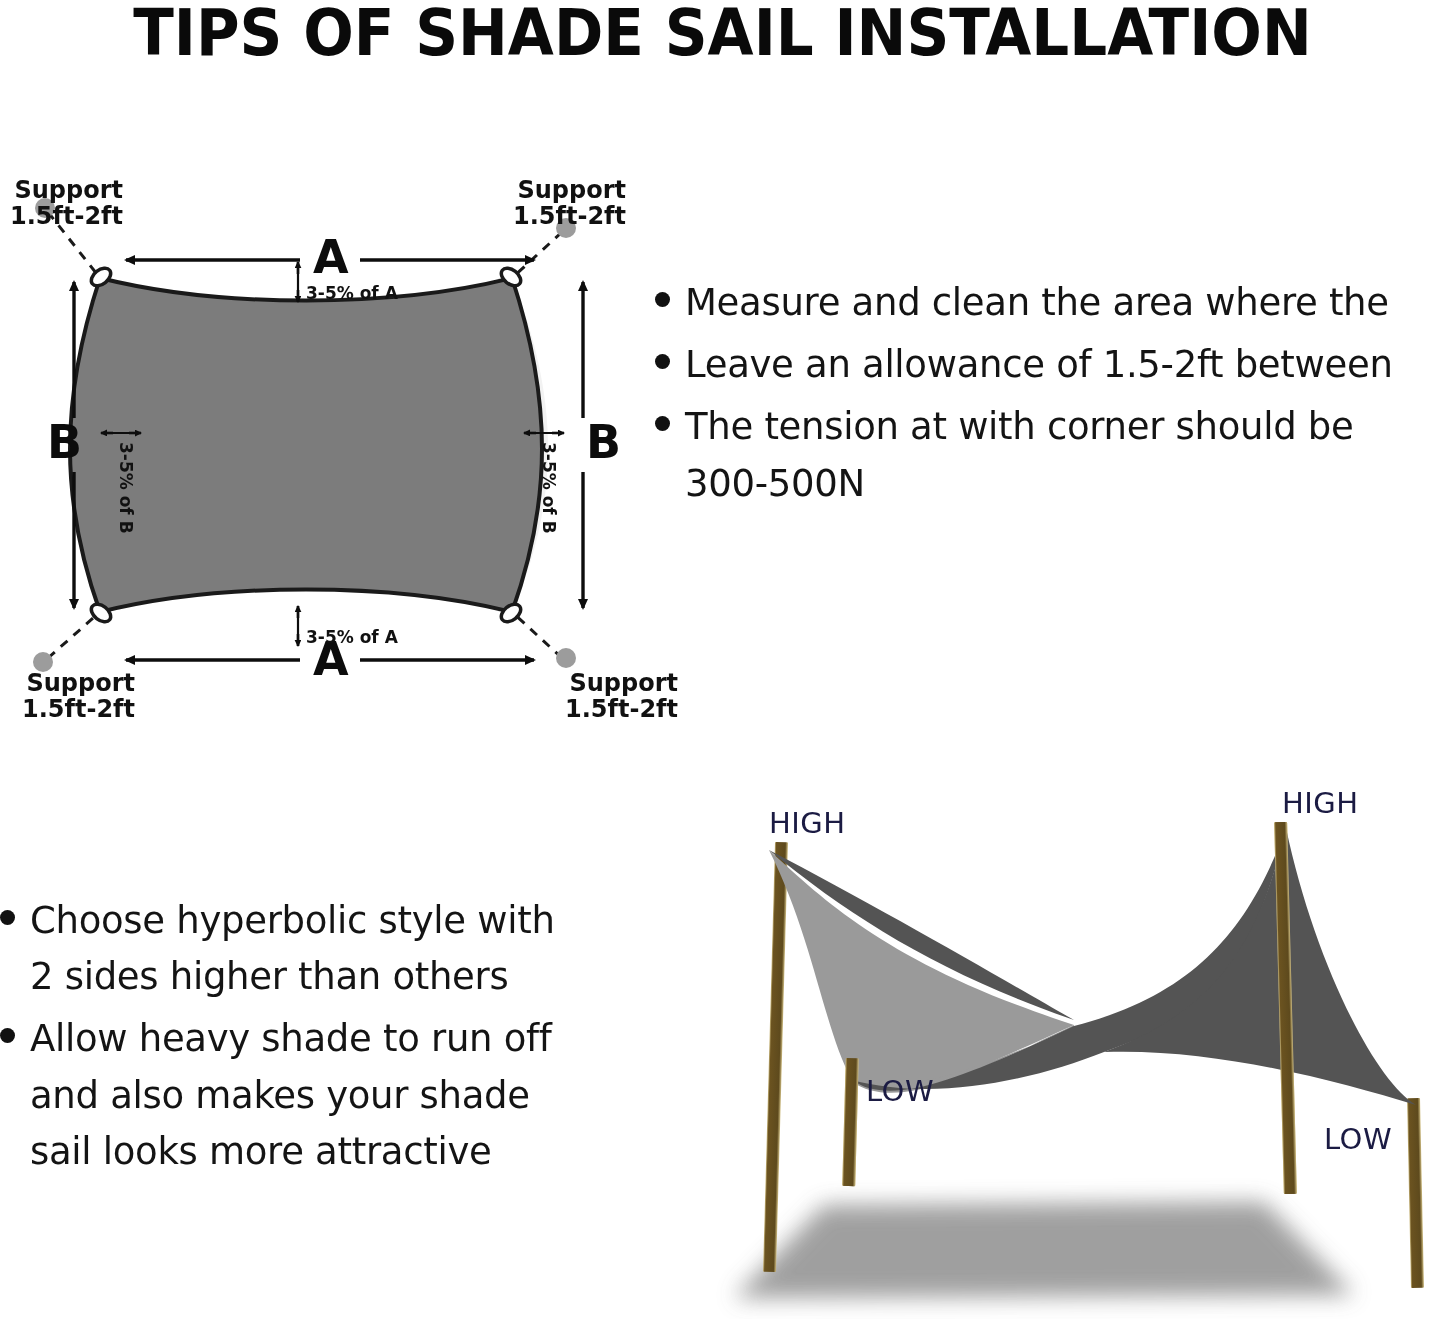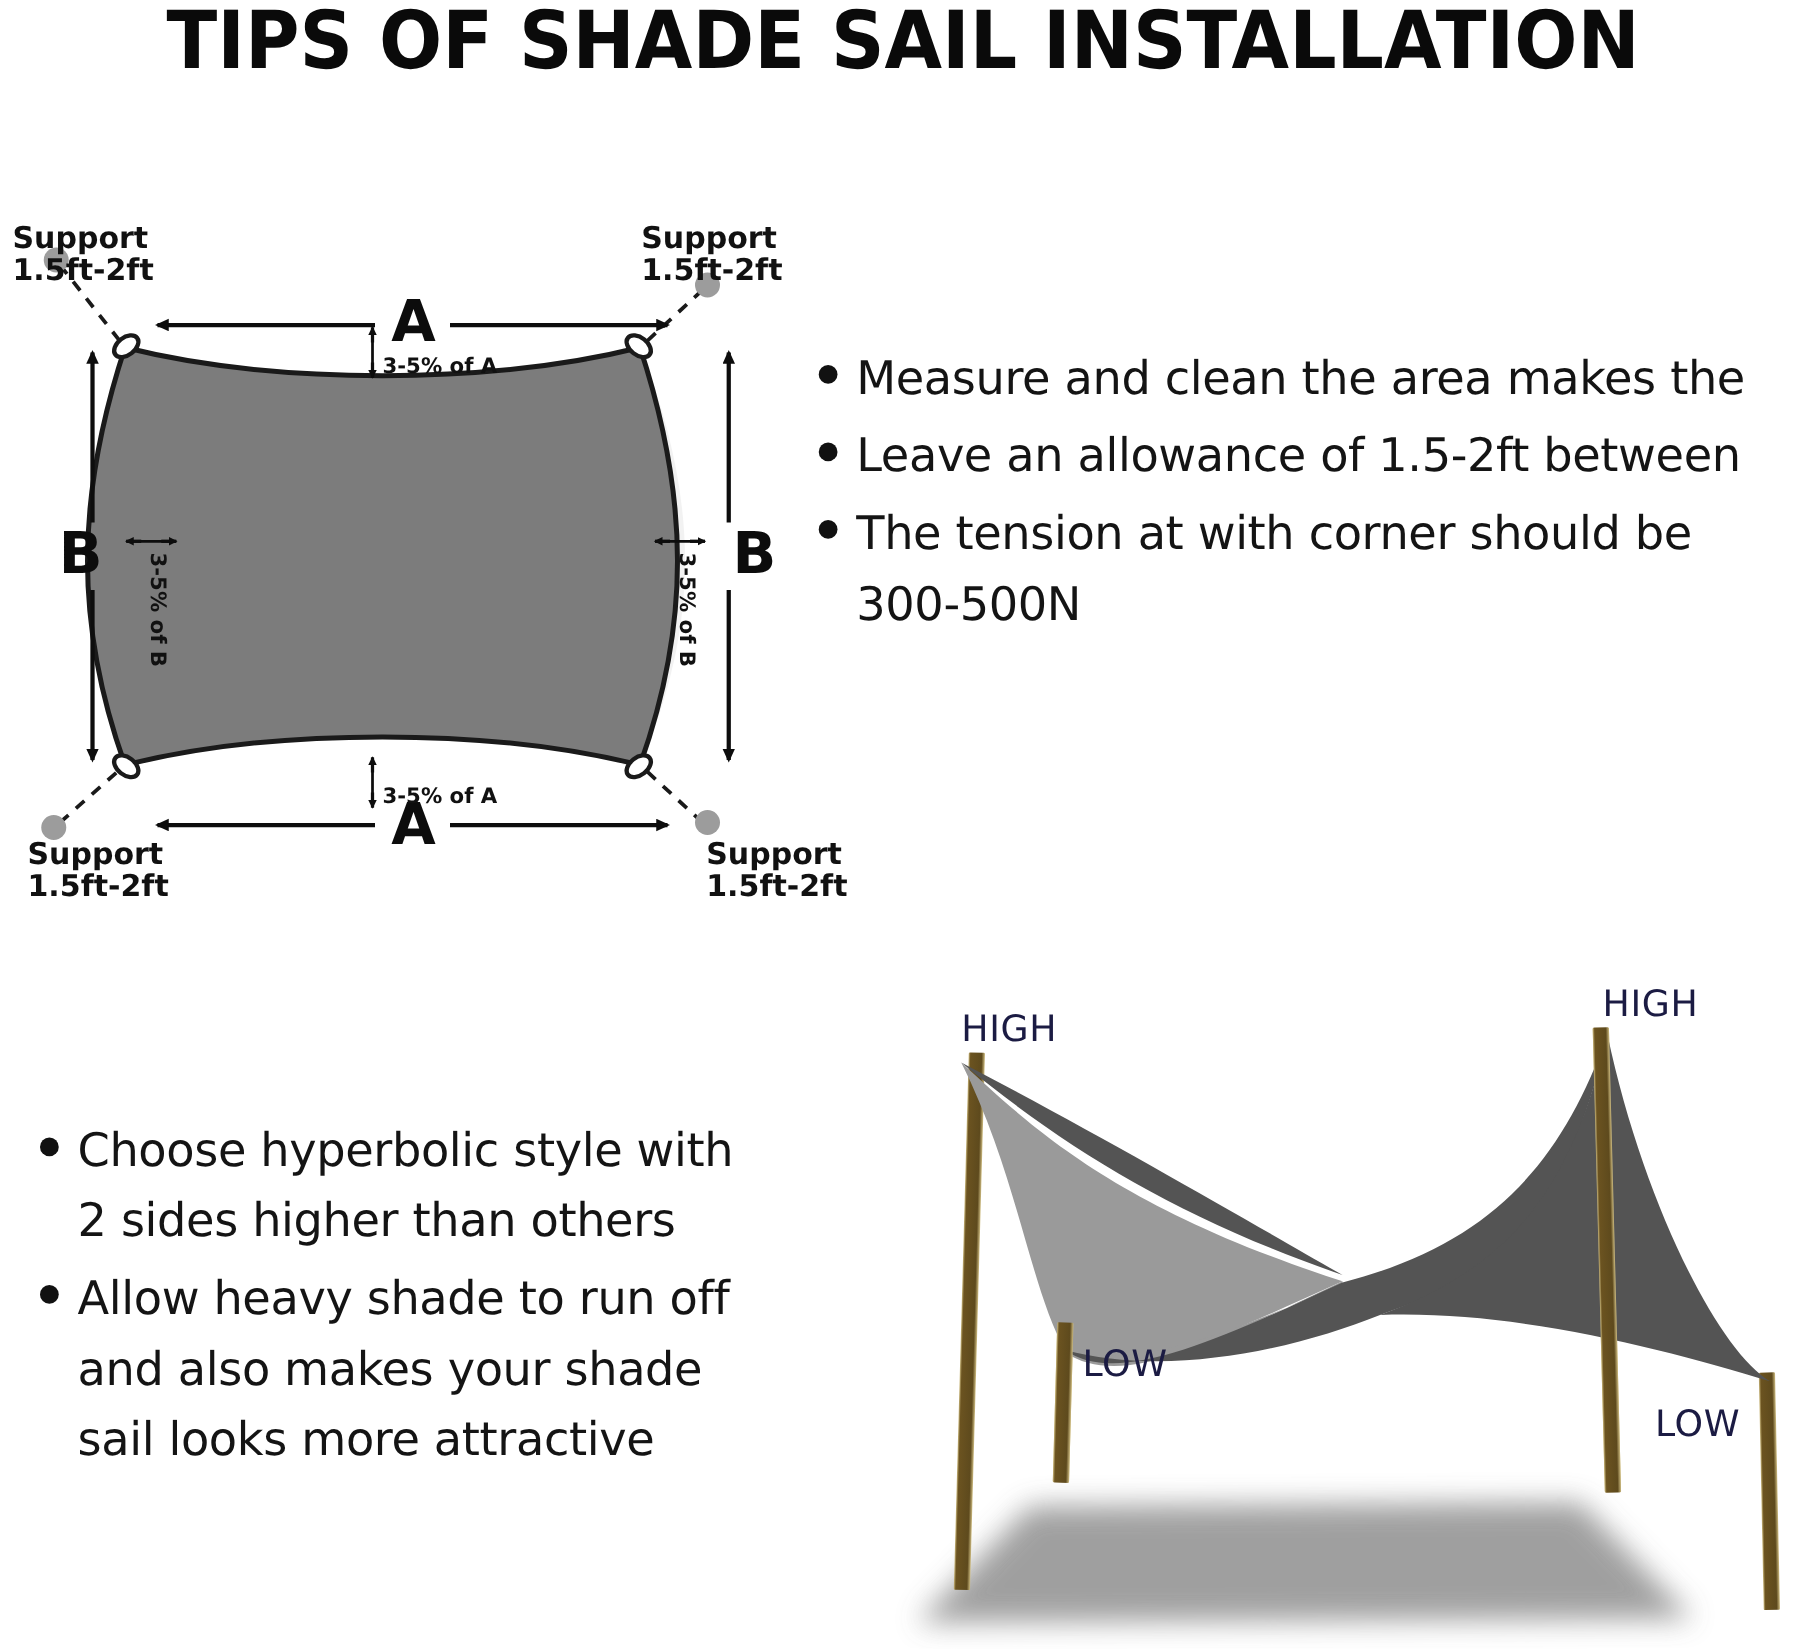--- a/index.html
+++ b/index.html
@@ -13,21 +13,21 @@
   
   #title{
     position:absolute;left:0;top:-4px;width:1445px;text-align:center;
     font-family:"DejaVu Sans","Liberation Sans",sans-serif;
     font-weight:700;font-size:64px;letter-spacing:0px;
     color:#0a0a0a;white-space:nowrap;
     transform:scaleX(0.93);transform-origin:50% 0;
   }
 
   
-  #diagram1{position:absolute;left:0;top:150;width:660px;height:600px;}
+  #diagram1{position:absolute;left:0;top:150;width:660px;height:600px;text-align:right;}
   #d1svg{position:absolute;left:0;top:0;}
 
   .support-lbl{
     position:absolute;font-size:24px;font-weight:700;line-height:1.1;
     color:#111;white-space:nowrap;
   }
   .dimletter{
     position:absolute;font-size:46px;font-weight:700;color:#0c0c0c;
     font-family:"DejaVu Sans","Liberation Sans",sans-serif;
   }
@@ -46,21 +46,21 @@
   .btext{
     font-size:37px;line-height:1.52;color:#141414;font-weight:400;
     font-family:"DejaVu Sans","Liberation Sans",sans-serif;
     letter-spacing:-0.3px;
   }
 
   #bullets-right{left:655px;top:275px;width:800px;}
   #bullets-right .bullet-row{margin-bottom:6px;}
 
   #bullets-left{left:0px;top:893px;width:625px;}
-  #bullets-left .bullet-row{margin-bottom:6px;margin-left:32px;}
+  #bullets-left .bullet-row{margin-bottom:6px;}
   #bullets-left .btext{font-size:37px;}
 
   
   #diagram2{position:absolute;left:674px;top:780px;width:800px;height:539px;}
   #d2svg{position:absolute;left:0;top:0;}
   .hl-lbl{
     position:absolute;font-size:29px;font-weight:400;color:#1b1b43;
     font-family:"DejaVu Sans","Liberation Sans",sans-serif;
     letter-spacing:0.5px;white-space:nowrap;
   }
@@ -179,21 +179,21 @@
     <div class="pct" style="left:306px;top:477px;">3-5% of A</div>
     <div class="pct rot" style="left:136px;top:292px;transform:rotate(90deg);">3-5% of B</div>
     <div class="pct rot" style="left:559px;top:292px;transform:rotate(90deg);">3-5% of B</div>
   </div>
 
   <div class="bullets" id="bullets-right">
 
     <div class="bullet-row">
       <span class="dot"></span>
       <span class="btext">
-        <span>Measure and clean the area makes the</span><br>
+        <span>Measure and clean the area where the</span><br>
       </span>
     </div>
 
     <div class="bullet-row">
       <span class="dot"></span>
       <span class="btext">
         <span>Leave an allowance of 1.5-2ft between</span><br>
       </span>
     </div>
 

